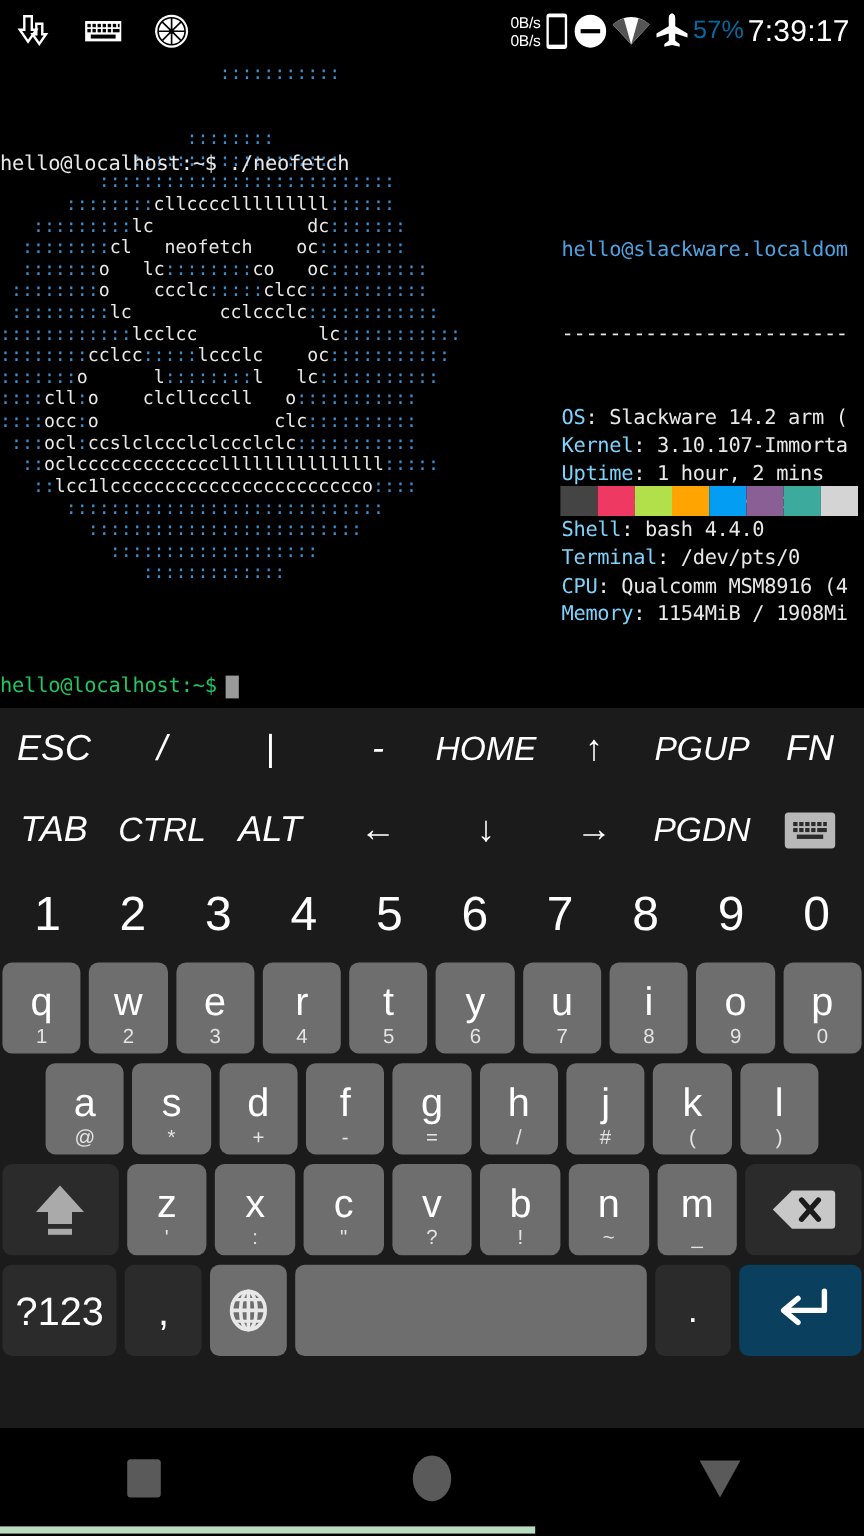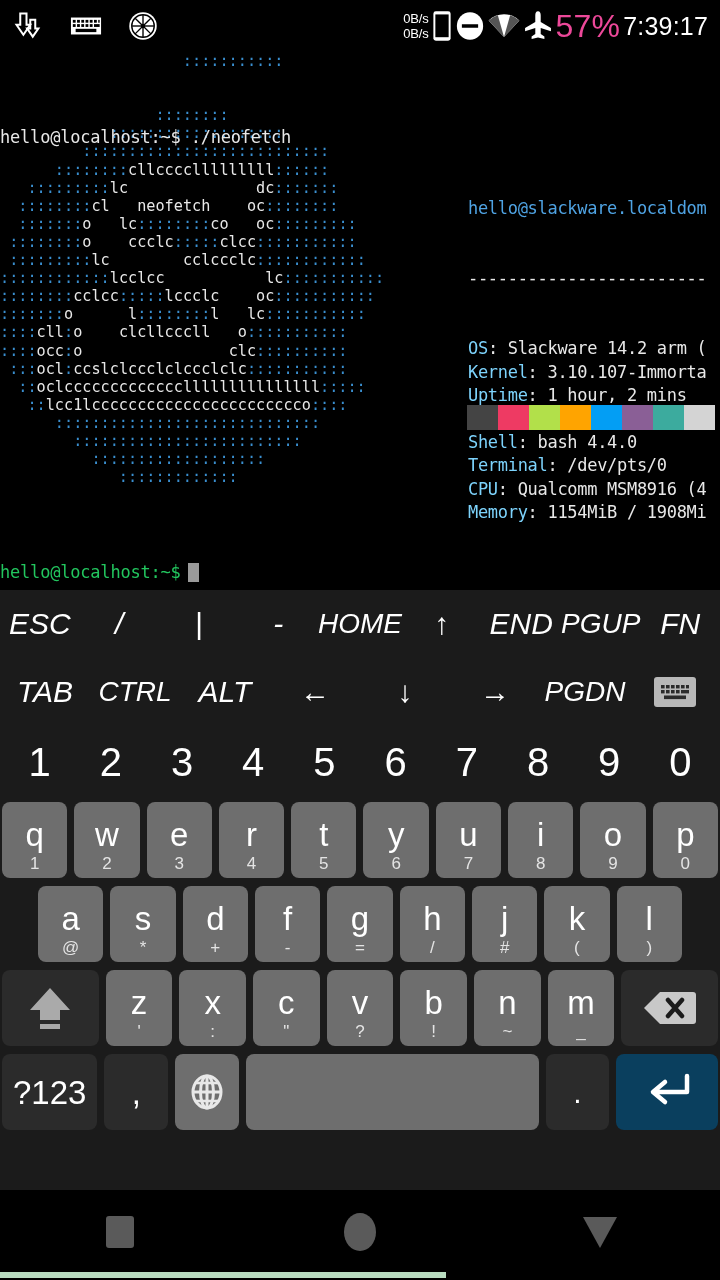--- a/index.html
+++ b/index.html
@@ -10,21 +10,21 @@
   #status-bar{
     position:absolute; left:0; top:0; width:720px; height:52px;
     background:#000; display:flex; align-items:center;
   }
   .sb-left{ display:flex; align-items:center; gap:26px; padding-left:14px; }
   .sb-right{ margin-left:auto; display:flex; align-items:center; gap:3px; padding-right:12px; }
   .sb-icon{ display:block; }
   .netspeed{ display:flex; flex-direction:column; justify-content:center;
     font-family:"Liberation Sans", sans-serif; font-size:13px; color:#fff;
     line-height:15px; letter-spacing:-.2px; }
-  .sb-text{ color:#ec4899; font-size:32px; letter-spacing:.2px; }
+  .sb-text{ color:#0369a1; font-size:21px; letter-spacing:.2px; }
   .sb-time{ color:#fff; font-size:25px; letter-spacing:.2px; }
 
   
   #terminal{
     position:absolute; left:0; top:52px; width:720px; height:538px;
     background:#000; overflow:hidden;
     font-family:"DejaVu Sans Mono","Liberation Mono",monospace;
   }
   #ascii-art{
     position:absolute; left:0; top:0; width:460px;
@@ -243,23 +243,20 @@
         <span>|</span>
       </div>
       <div class="fnkey">
         <span>-</span>
       </div>
       <div class="fnkey small">
         <span>HOME</span>
       </div>
       <div class="fnkey">
         <span>↑</span>
-      </div>
-      <div class="fnkey">
-        <span>END</span>
       </div>
       <div class="fnkey small">
         <span>PGUP</span>
       </div>
       <div class="fnkey">
         <span>FN</span>
       </div>
     </div>
   <div class="fnrow" id="fnrow2">
       <div class="fnkey">

